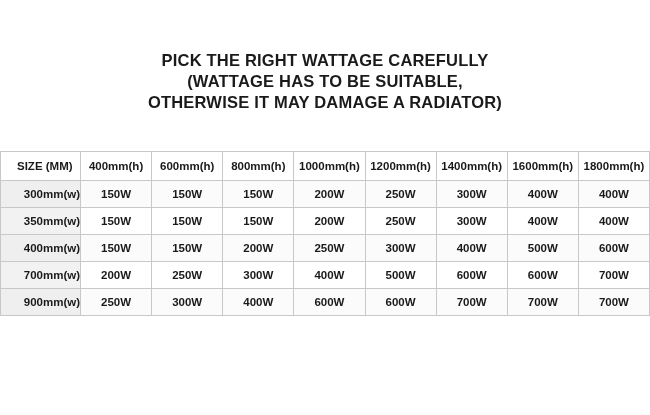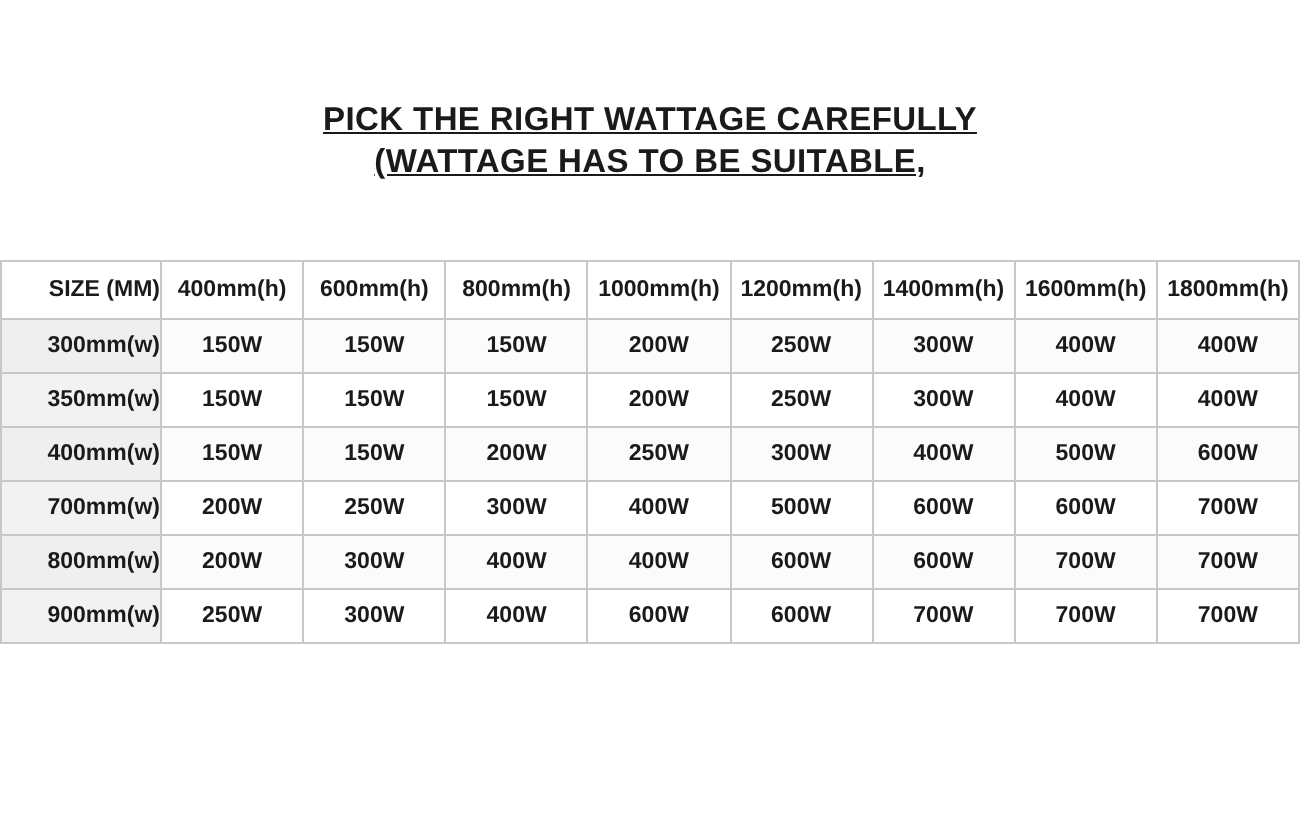--- a/index.html
+++ b/index.html
@@ -20,21 +20,20 @@
     height: 415px;
     box-sizing: border-box;
   }
   .heading {
     text-align: center;
     font-weight: bold;
     font-size: 16.5px;
     letter-spacing: 0.2px;
     line-height: 21px;
     padding-top: 50px;
-    text-decoration: underline;
   }
   .heading div {
     white-space: nowrap;
   }
   table.wattage {
     border-collapse: collapse;
     width: 650px;
     margin-top: 38px;
     table-layout: fixed;
   }
@@ -47,22 +46,22 @@
     padding: 0;
     text-align: center;
     vertical-align: middle;
     background: #ffffff;
   }
   table.wattage thead th {
     height: 28px;
     background: #ffffff;
   }
   table.wattage th.size-head {
-    text-align: right;
-    padding-left: 3px;
+    text-align: left;
+    padding-left: 16px;
     width: 80px;
   }
   table.wattage td.row-head {
     text-align: right;
     padding-left: 8px;
     background: #f0f0f0;
   }
   table.wattage tbody tr:nth-child(odd) td.value {
     background: #fbfbfb;
   }
@@ -78,20 +77,21 @@
   table.wattage col.c0 { width: 80px; }
 </style>
 </head>
 <body>
 
 <div class="page">
 
   <div class="heading">
     <div>PICK THE RIGHT WATTAGE CAREFULLY</div>
     <div>(WATTAGE HAS TO BE SUITABLE,</div>
+    <div>OTHERWISE IT MAY DAMAGE A RADIATOR)</div>
   </div>
 
   <table class="wattage">
     <colgroup>
       <col class="c0">
       <col>
         <col>
         <col>
         <col>
         <col>
@@ -151,31 +151,20 @@
         <td class="value">200W</td>
         <td class="value">250W</td>
         <td class="value">300W</td>
         <td class="value">400W</td>
         <td class="value">500W</td>
         <td class="value">600W</td>
         <td class="value">600W</td>
         <td class="value">700W</td>
       </tr>
       <tr>
-        <td class="row-head">800mm(w)</td>
-        <td class="value">200W</td>
-        <td class="value">300W</td>
-        <td class="value">400W</td>
-        <td class="value">400W</td>
-        <td class="value">600W</td>
-        <td class="value">600W</td>
-        <td class="value">700W</td>
-        <td class="value">700W</td>
-      </tr>
-      <tr>
         <td class="row-head">900mm(w)</td>
         <td class="value">250W</td>
         <td class="value">300W</td>
         <td class="value">400W</td>
         <td class="value">600W</td>
         <td class="value">600W</td>
         <td class="value">700W</td>
         <td class="value">700W</td>
         <td class="value">700W</td>
       </tr>

